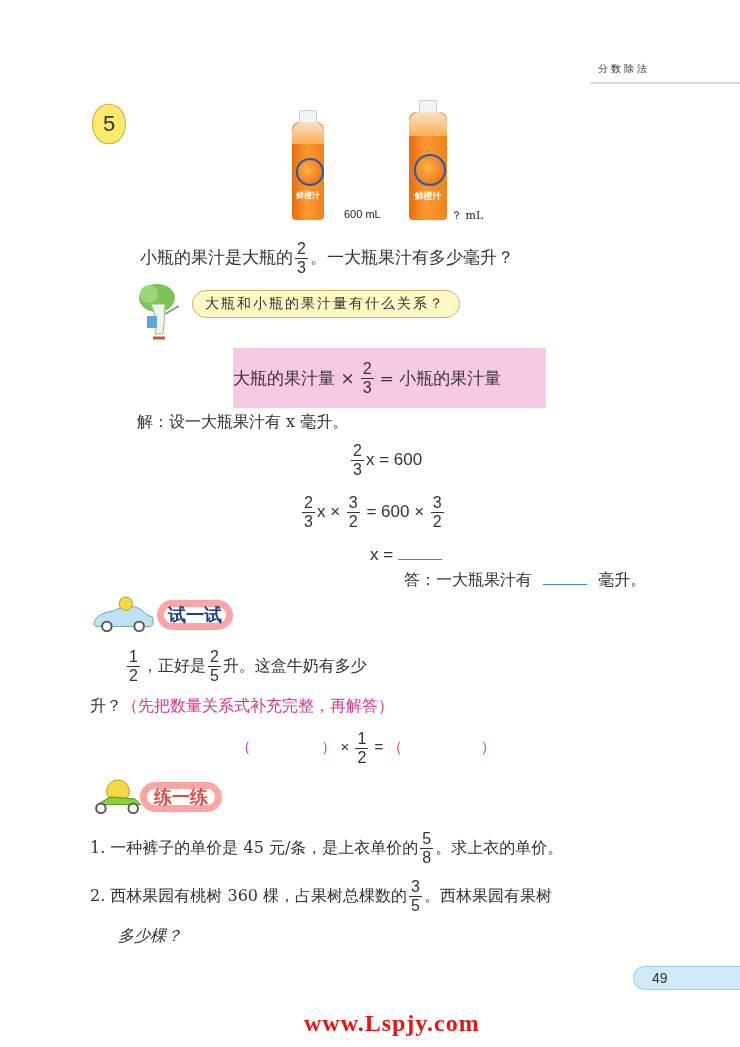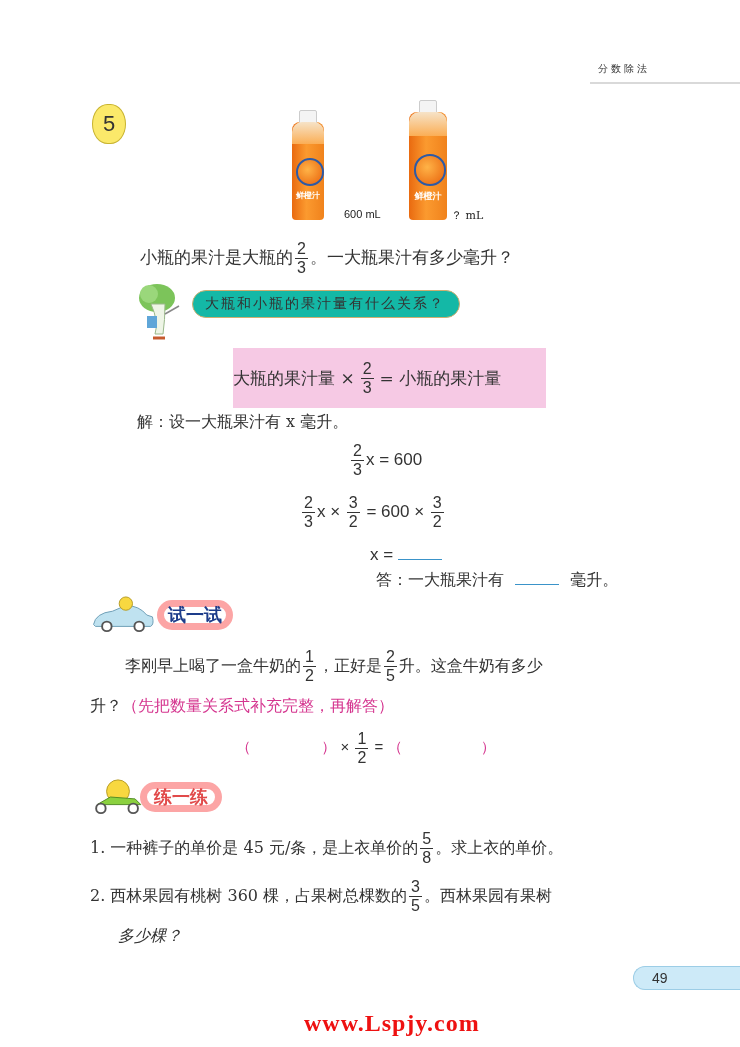--- a/index.html
+++ b/index.html
@@ -15,21 +15,21 @@
   .bottle { border-radius:8px 8px 4px 4px; background:linear-gradient(90deg,#e96a10,#fb9a2f 45%,#f0821c); }
   .bottle .cap { position:absolute; top:-12px; left:50%; transform:translateX(-50%); width:16px; height:14px; background:#f4f4f4; border:1px solid #ccc; border-radius:2px; }
   .bottle .neck { position:absolute; top:0; left:0; right:0; height:22%; background:linear-gradient(180deg,#f6e3c8,#fbae55); border-radius:10px 10px 0 0; }
   .bottle .orange { position:absolute; left:12%; width:76%; border-radius:50%; background:radial-gradient(circle at 40% 40%,#ffb347,#e8610a); border:2px solid #2d5aa6; }
   .bottle .brand { position:absolute; left:0; right:0; text-align:center; color:#fff; font-size:10px; font-weight:bold; }
   .bottle-label { font-size:11px; color:#222; }
   .text { font-size:17px; color:#333; white-space:nowrap; }
   .frac { display:inline-flex; flex-direction:column; align-items:center; vertical-align:middle; font-family:"Liberation Sans", sans-serif; font-size:16px; line-height:18px; margin:0 2px; }
   .frac .n { padding:0 2px; border-bottom:1px solid #333; }
   .veg { left:135px; top:282px; width:50px; height:62px; }
-  .bubble { left:192px; top:290px; width:268px; height:28px; border:1px solid #cfae70; background:#14b8a6; border-radius:14px;
+  .bubble { left:192px; top:290px; width:268px; height:28px; border:1px solid #cfae70; background:#fef9c3; border-radius:14px;
     font-size:14px; letter-spacing:2px; display:flex; align-items:center; padding-left:12px; box-sizing:border-box; color:#333; }
   .pinkbox { left:233px; top:348px; width:313px; height:60px; background:#f6c9e4; display:flex; align-items:center; 
     font-size:17px; color:#333; }
   .blank { display:inline-block; width:44px; border-bottom:1.5px solid #3a93c9; height:14px; vertical-align:baseline; }
   .pink { color:#d5358f; }
   .cloud { border-radius:18px; border:7px solid #fca5a5; background:#fff; box-sizing:border-box;
     display:flex; align-items:center; justify-content:center; font-family:"Liberation Sans", sans-serif; font-weight:bold; font-size:18px; }
   .page-num { left:633px; top:966px; width:107px; height:24px; background:#cdeaf8; border-radius:12px 0 0 12px; border:1px solid #9ccde6; border-right:none;
     font-family:"Liberation Sans", sans-serif; font-size:14px; color:#333; box-sizing:border-box; padding-left:18px; display:flex; align-items:center; }
   .watermark { left:304px; top:1010px; font-family:Liberation Serif, serif; font-weight:bold; font-size:24px; color:#ee1111; letter-spacing:1px; }
@@ -111,38 +111,38 @@
       <span class="n">3</span>
       <span>2</span>
     </span>
 </div>
 
 <div class="abs text sans" style="left:370px;top:545px;">
   <span>x =</span>
   <span class="blank"></span>
 </div>
 
-<div class="abs text" style="left:376px;top:570px;font-size:16px;">
+<div class="abs text" style="left:404px;top:570px;font-size:16px;">
   <span>答：一大瓶果汁有</span>
   <span class="blank" style="margin:0 6px;"></span>
   <span>毫升。</span>
 </div>
 
 <svg class="abs" viewBox="0 0 70 40" style="left:88px;top:596px;width:70px;height:38px;">
   <path d="M4 30 Q6 18 24 16 L38 10 Q52 10 60 20 L66 22 Q68 30 64 32 L6 32 Z" fill="#bfe2f0" stroke="#6a9cb4"></path>
   <circle cx="38" cy="8" r="7" fill="#f8d840" stroke="#b59a20"></circle>
   <circle cx="18" cy="32" r="5" fill="#fff" stroke="#555" stroke-width="2"></circle>
   <circle cx="52" cy="32" r="5" fill="#fff" stroke="#555" stroke-width="2"></circle>
 </svg>
 <div class="abs cloud" style="left:157px;top:600px;width:76px;height:30px;color:#1d3c8a;">
   <span>试一试</span>
 </div>
 
 <div class="abs text" style="left:125px;top:648px;font-size:16px;">
-  <span>李刚早上喝了一盒牛奶的</span><span class="frac">
+  <span class="frac">
       <span class="n">1</span>
       <span>2</span>
     </span><span>，正好是</span><span class="frac">
       <span class="n">2</span>
       <span>5</span>
     </span><span>升。这盒牛奶有多少</span>
 </div>
 <div class="abs text" style="left:90px;top:696px;font-size:16px;">
   <span>升？</span><span class="pink">（先把数量关系式补充完整，再解答）</span>
 </div>

